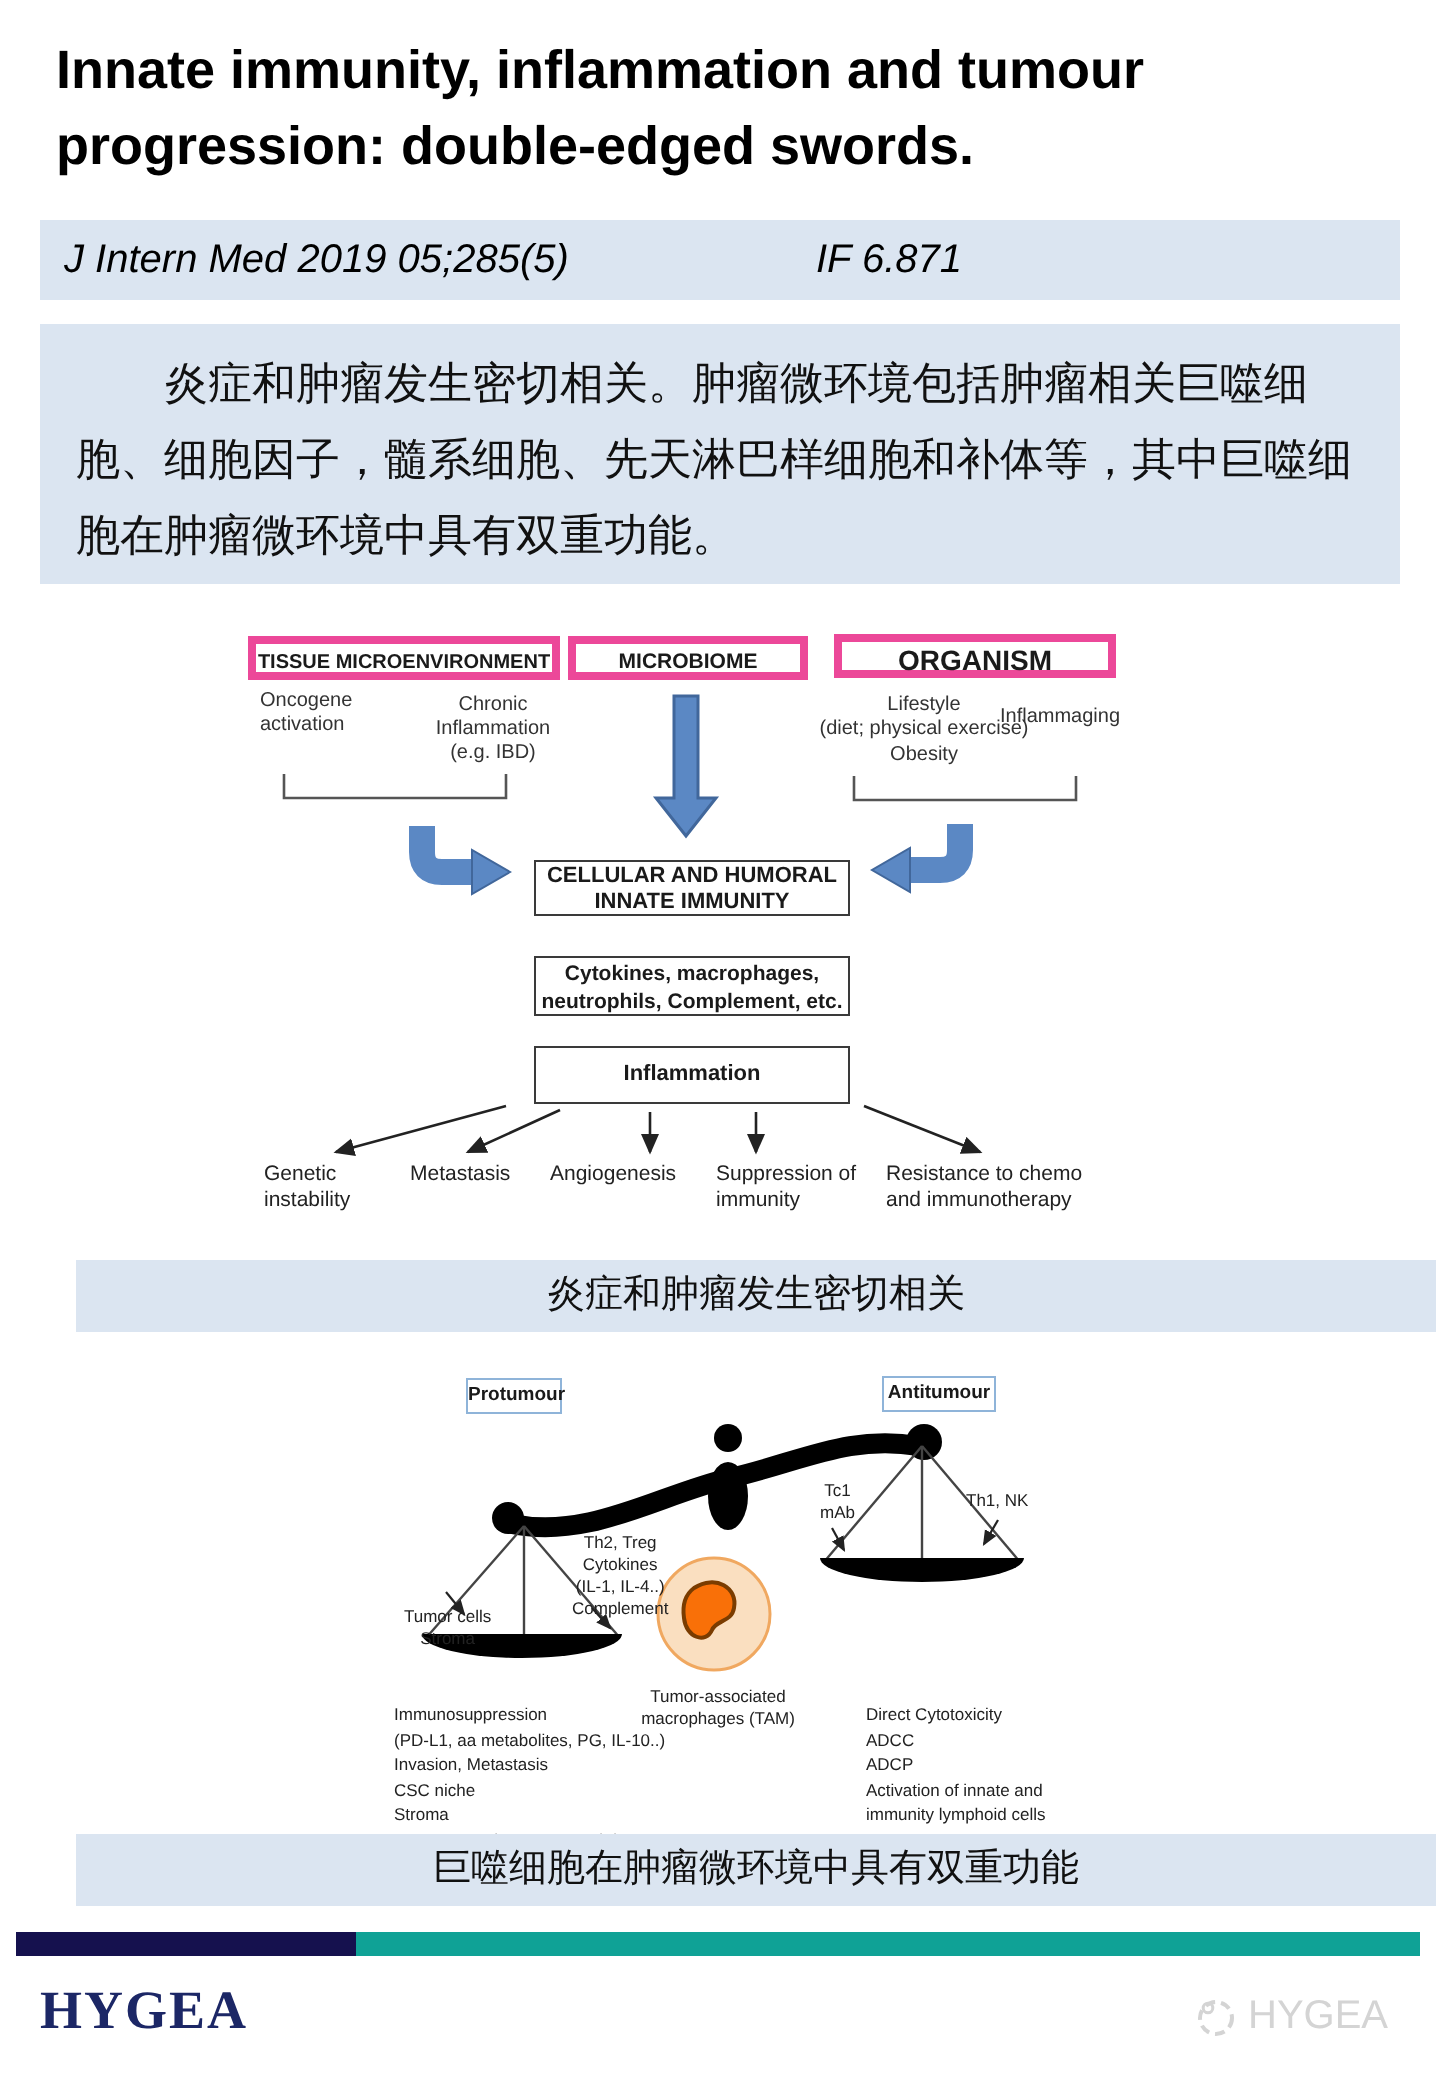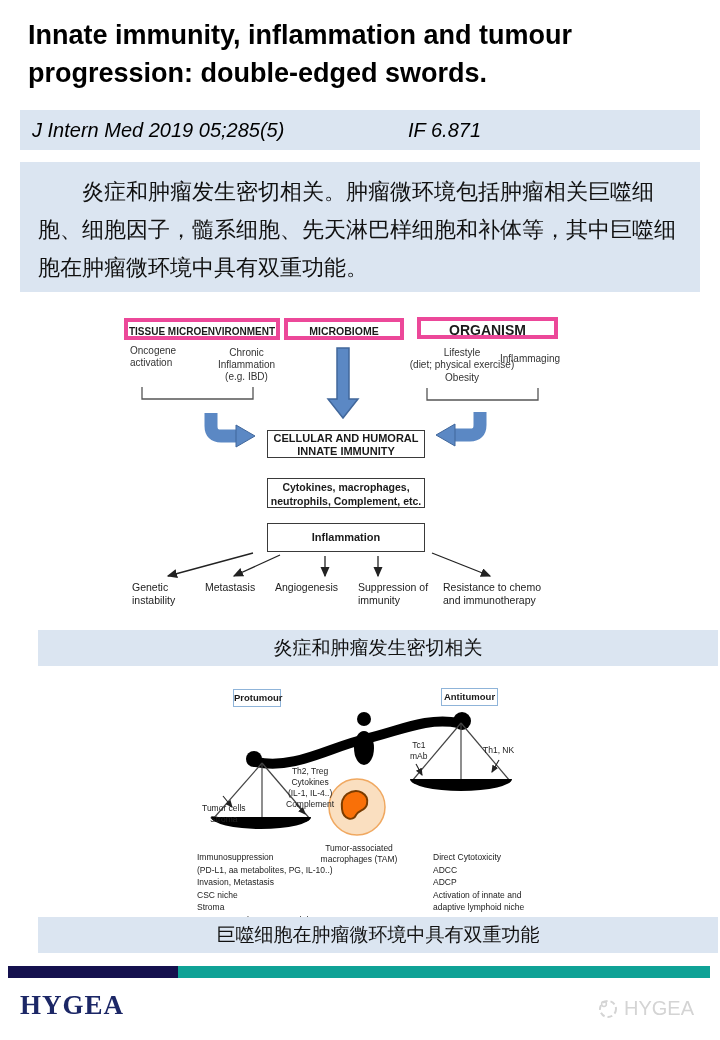--- a/index.html
+++ b/index.html
@@ -183,21 +183,21 @@
         <div>Invasion, Metastasis</div>
         <div>CSC niche</div>
         <div>Stroma</div>
         <div>Response to hormones and drugs</div>
       </div>
     <div class="slist" style="left:283px;top:176px;width:140px;">
         <div>Direct Cytotoxicity</div>
         <div>ADCC</div>
         <div>ADCP</div>
         <div>Activation of innate and</div>
-        <div>adaptive lymphoid niche</div>
+        <div>immunity lymphoid cells</div>
       </div>
   </div>
 
   <div class="caption-bar caption-2">巨噬细胞在肿瘤微环境中具有双重功能</div>
 
   <div class="stripe-navy"></div>
   <div class="stripe-teal"></div>
   <div class="brand">HYGEA</div>
   <div class="watermark">
     <svg width="24" height="24" viewBox="0 0 24 24">

